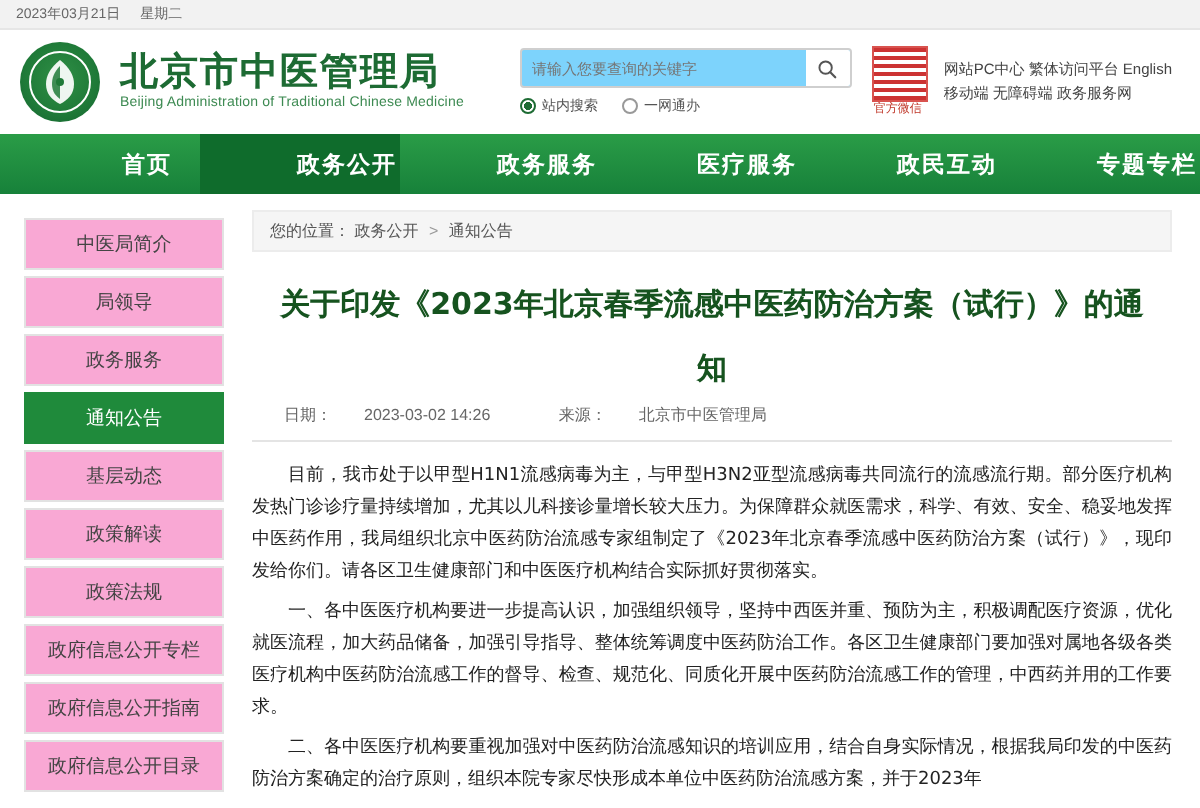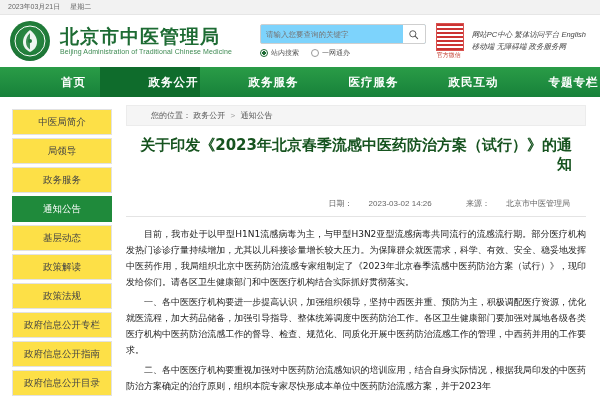--- a/index.html
+++ b/index.html
@@ -57,21 +57,21 @@
   .right-block{
     margin-left:auto;display:flex;align-items:center;gap:8px;padding-right:4px;
   }
   .qr{
     width:26px;height:26px;background:
       repeating-linear-gradient(0deg,#c33 0 2px,#fff 2px 4px),
       repeating-linear-gradient(90deg,rgba(200,40,40,.45) 0 2px,transparent 2px 4px);
     border:1px solid #d9534f;
   }
   .qr-label{font-size:6px;color:#c0392b;text-align:center;line-height:8px;width:26px;}
-  .links{font-size:7.5px;color:#444;line-height:12px;font-style:italic;}
+  .links{font-size:7.5px;color:#444;line-height:12px;}
   .links .row{white-space:nowrap;}
 
   
   .nav{
     height:30px;background:#1f8a3b;
     background:linear-gradient(180deg,#2a9c47 0%,#17813a 100%);
     display:flex;align-items:stretch;color:#fff;
   }
   .nav .item{
     flex:1;display:flex;align-items:center;justify-content:center;
@@ -80,43 +80,43 @@
     padding-left:47px;
   }
   .nav .item.active{background:#0f6c2c;}
 
   
   .content{display:flex;height:292px;background:#fff;padding-top:8px;}
   .sidebar{
     width:118px;flex:0 0 118px;padding:4px 6px 0 12px;box-sizing:border-box;
   }
   .side-item{
-    height:24px;margin-bottom:3px;border:1px solid #e2e2e2;background:#fde047;
+    height:24px;margin-bottom:3px;border:1px solid #e2e2e2;background:#f9a8d4;
     display:flex;align-items:center;justify-content:center;
     font-size:9.5px;color:#444;cursor:pointer;
     font-family:"DejaVu Sans","Liberation Sans",sans-serif;
   }
   .side-item.active{background:#1f8a3b;border-color:#1f8a3b;color:#fff;}
 
   .main{
     flex:1;padding:0 14px 0 8px;box-sizing:border-box;min-width:0;
   }
   .crumb{
     font-size:8px;color:#555;background:#f5f5f5;border:1px solid #ececec;
-    padding:4px 24px;margin-bottom:10px;
+    padding:4px 8px;margin-bottom:10px;
   }
   .crumb .sep{margin:0 3px;color:#999;}
   .crumb a{color:#555;text-decoration:none;}
   .doc-title{
-    text-align:right;font-size:15px;font-weight:bold;color:#16531f;
-    line-height:19px;margin:8px 14px 24px;
+    text-align:center;font-size:15px;font-weight:bold;color:#16531f;
+    line-height:32px;margin:8px 14px 2px;
     font-family:"DejaVu Sans","Liberation Sans",sans-serif;
   }
   .doc-meta{
-    text-align:right;font-size:8px;color:#666;padding-bottom:7px;
+    text-align:left;font-size:8px;color:#666;padding-bottom:7px;
     border-bottom:1px solid #e4e4e4;margin-bottom:9px;
   }
   .doc-meta span{margin:0 8px;}
   .doc-body{font-size:9px;line-height:16px;color:#222;
     font-family:"DejaVu Sans","Liberation Sans",sans-serif;}
   .doc-body p{margin:0 0 4px;text-align:justify;}
   .ind{text-indent:18px;}
 </style>
 </head>
 <body>

